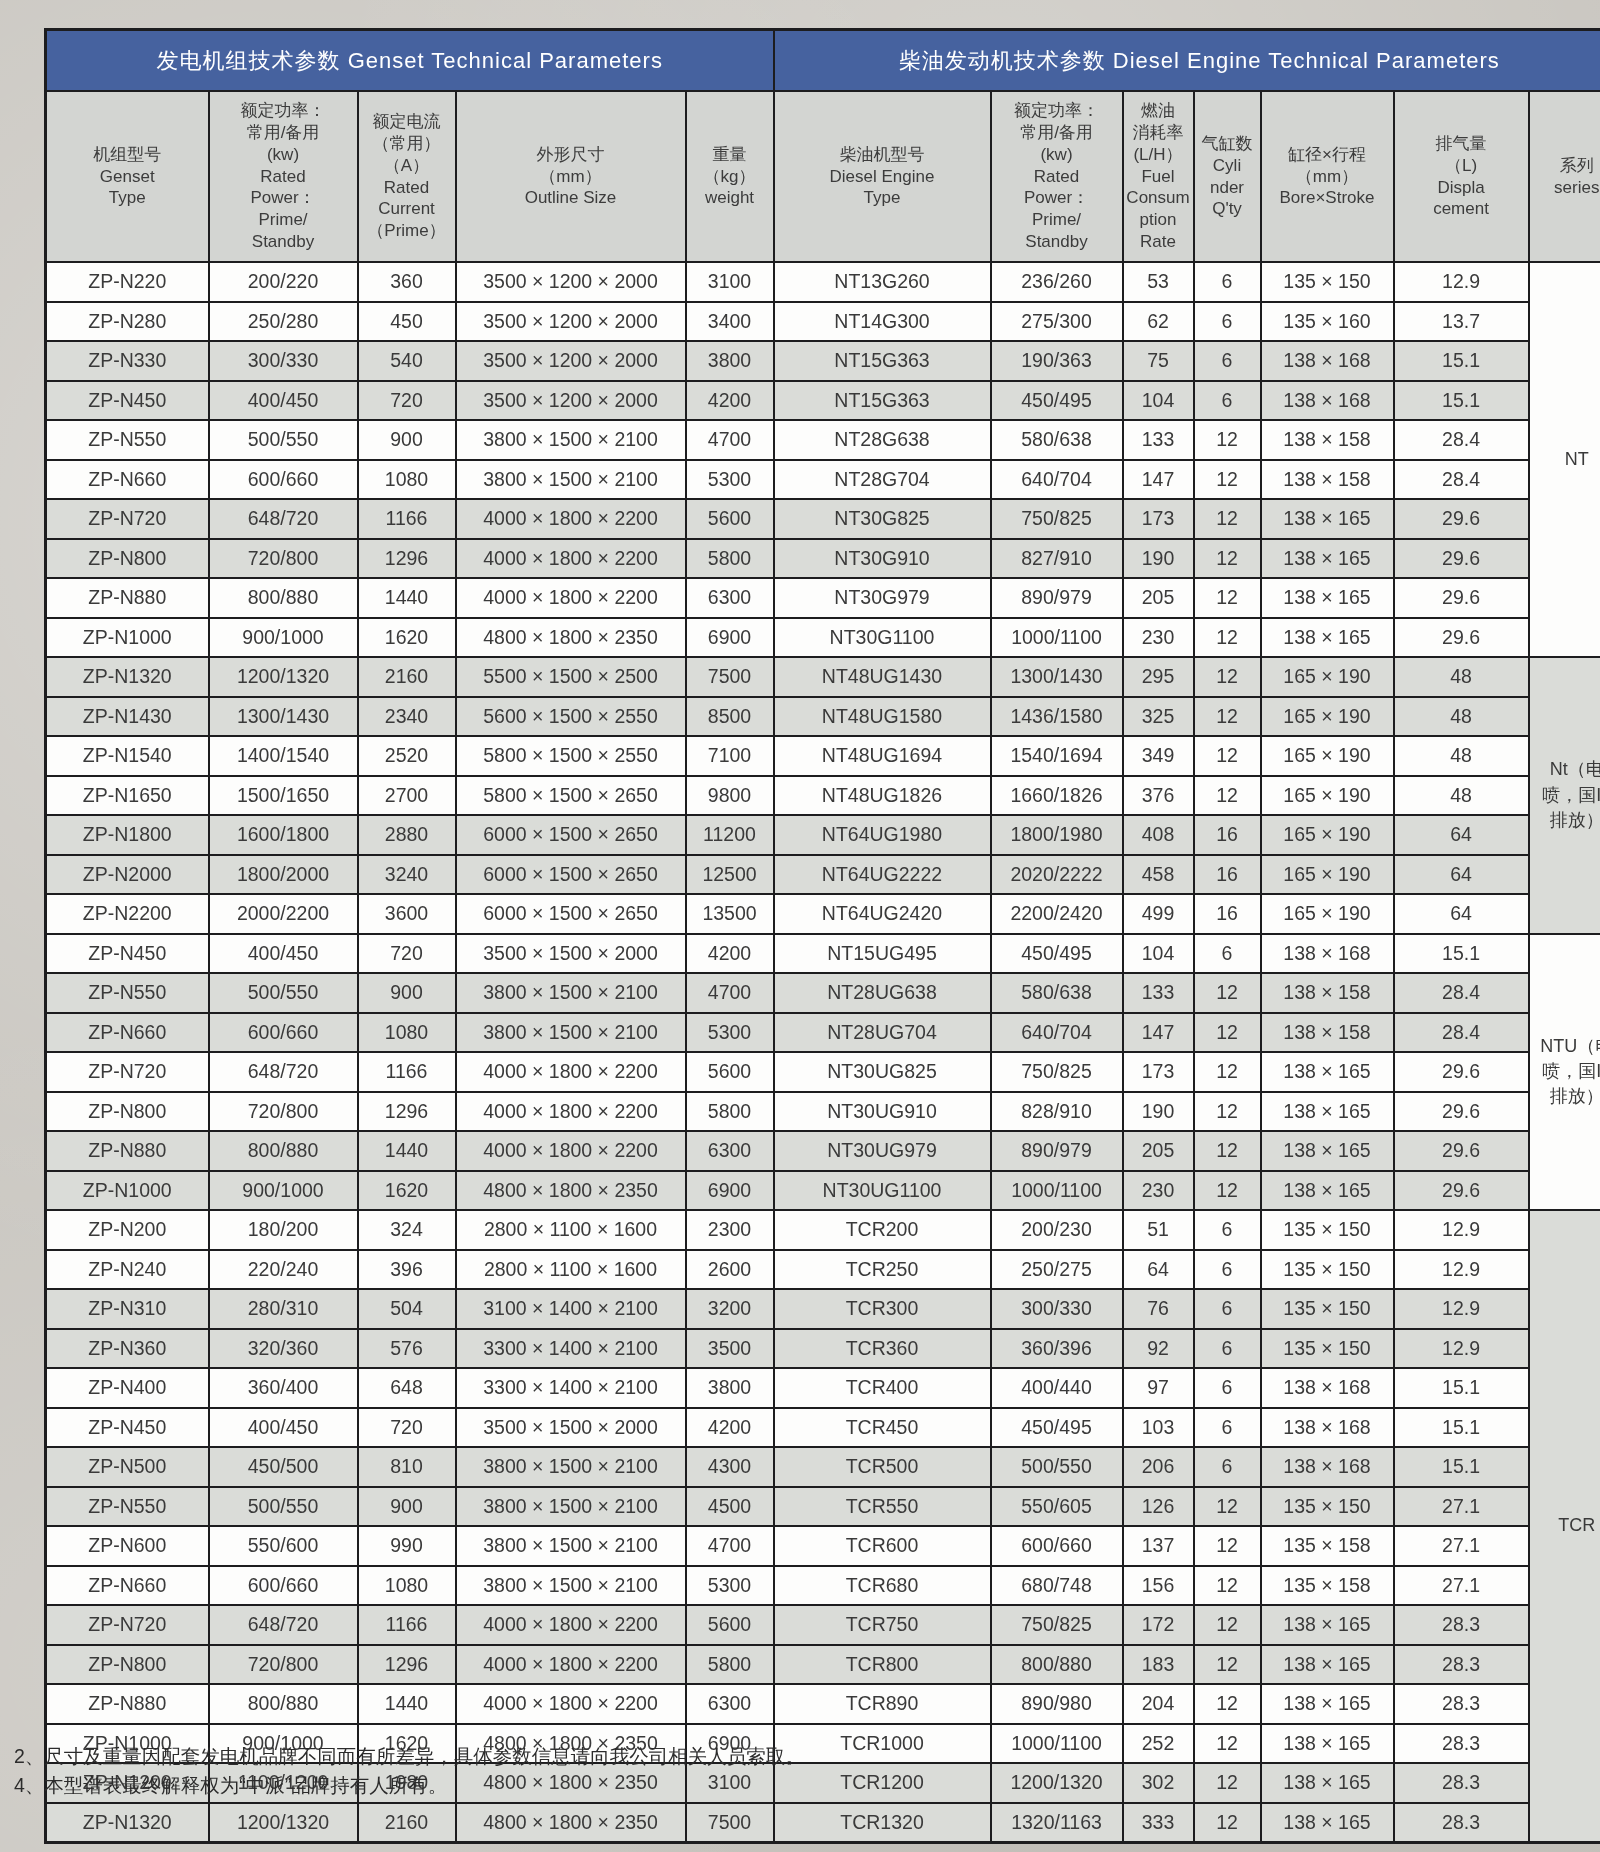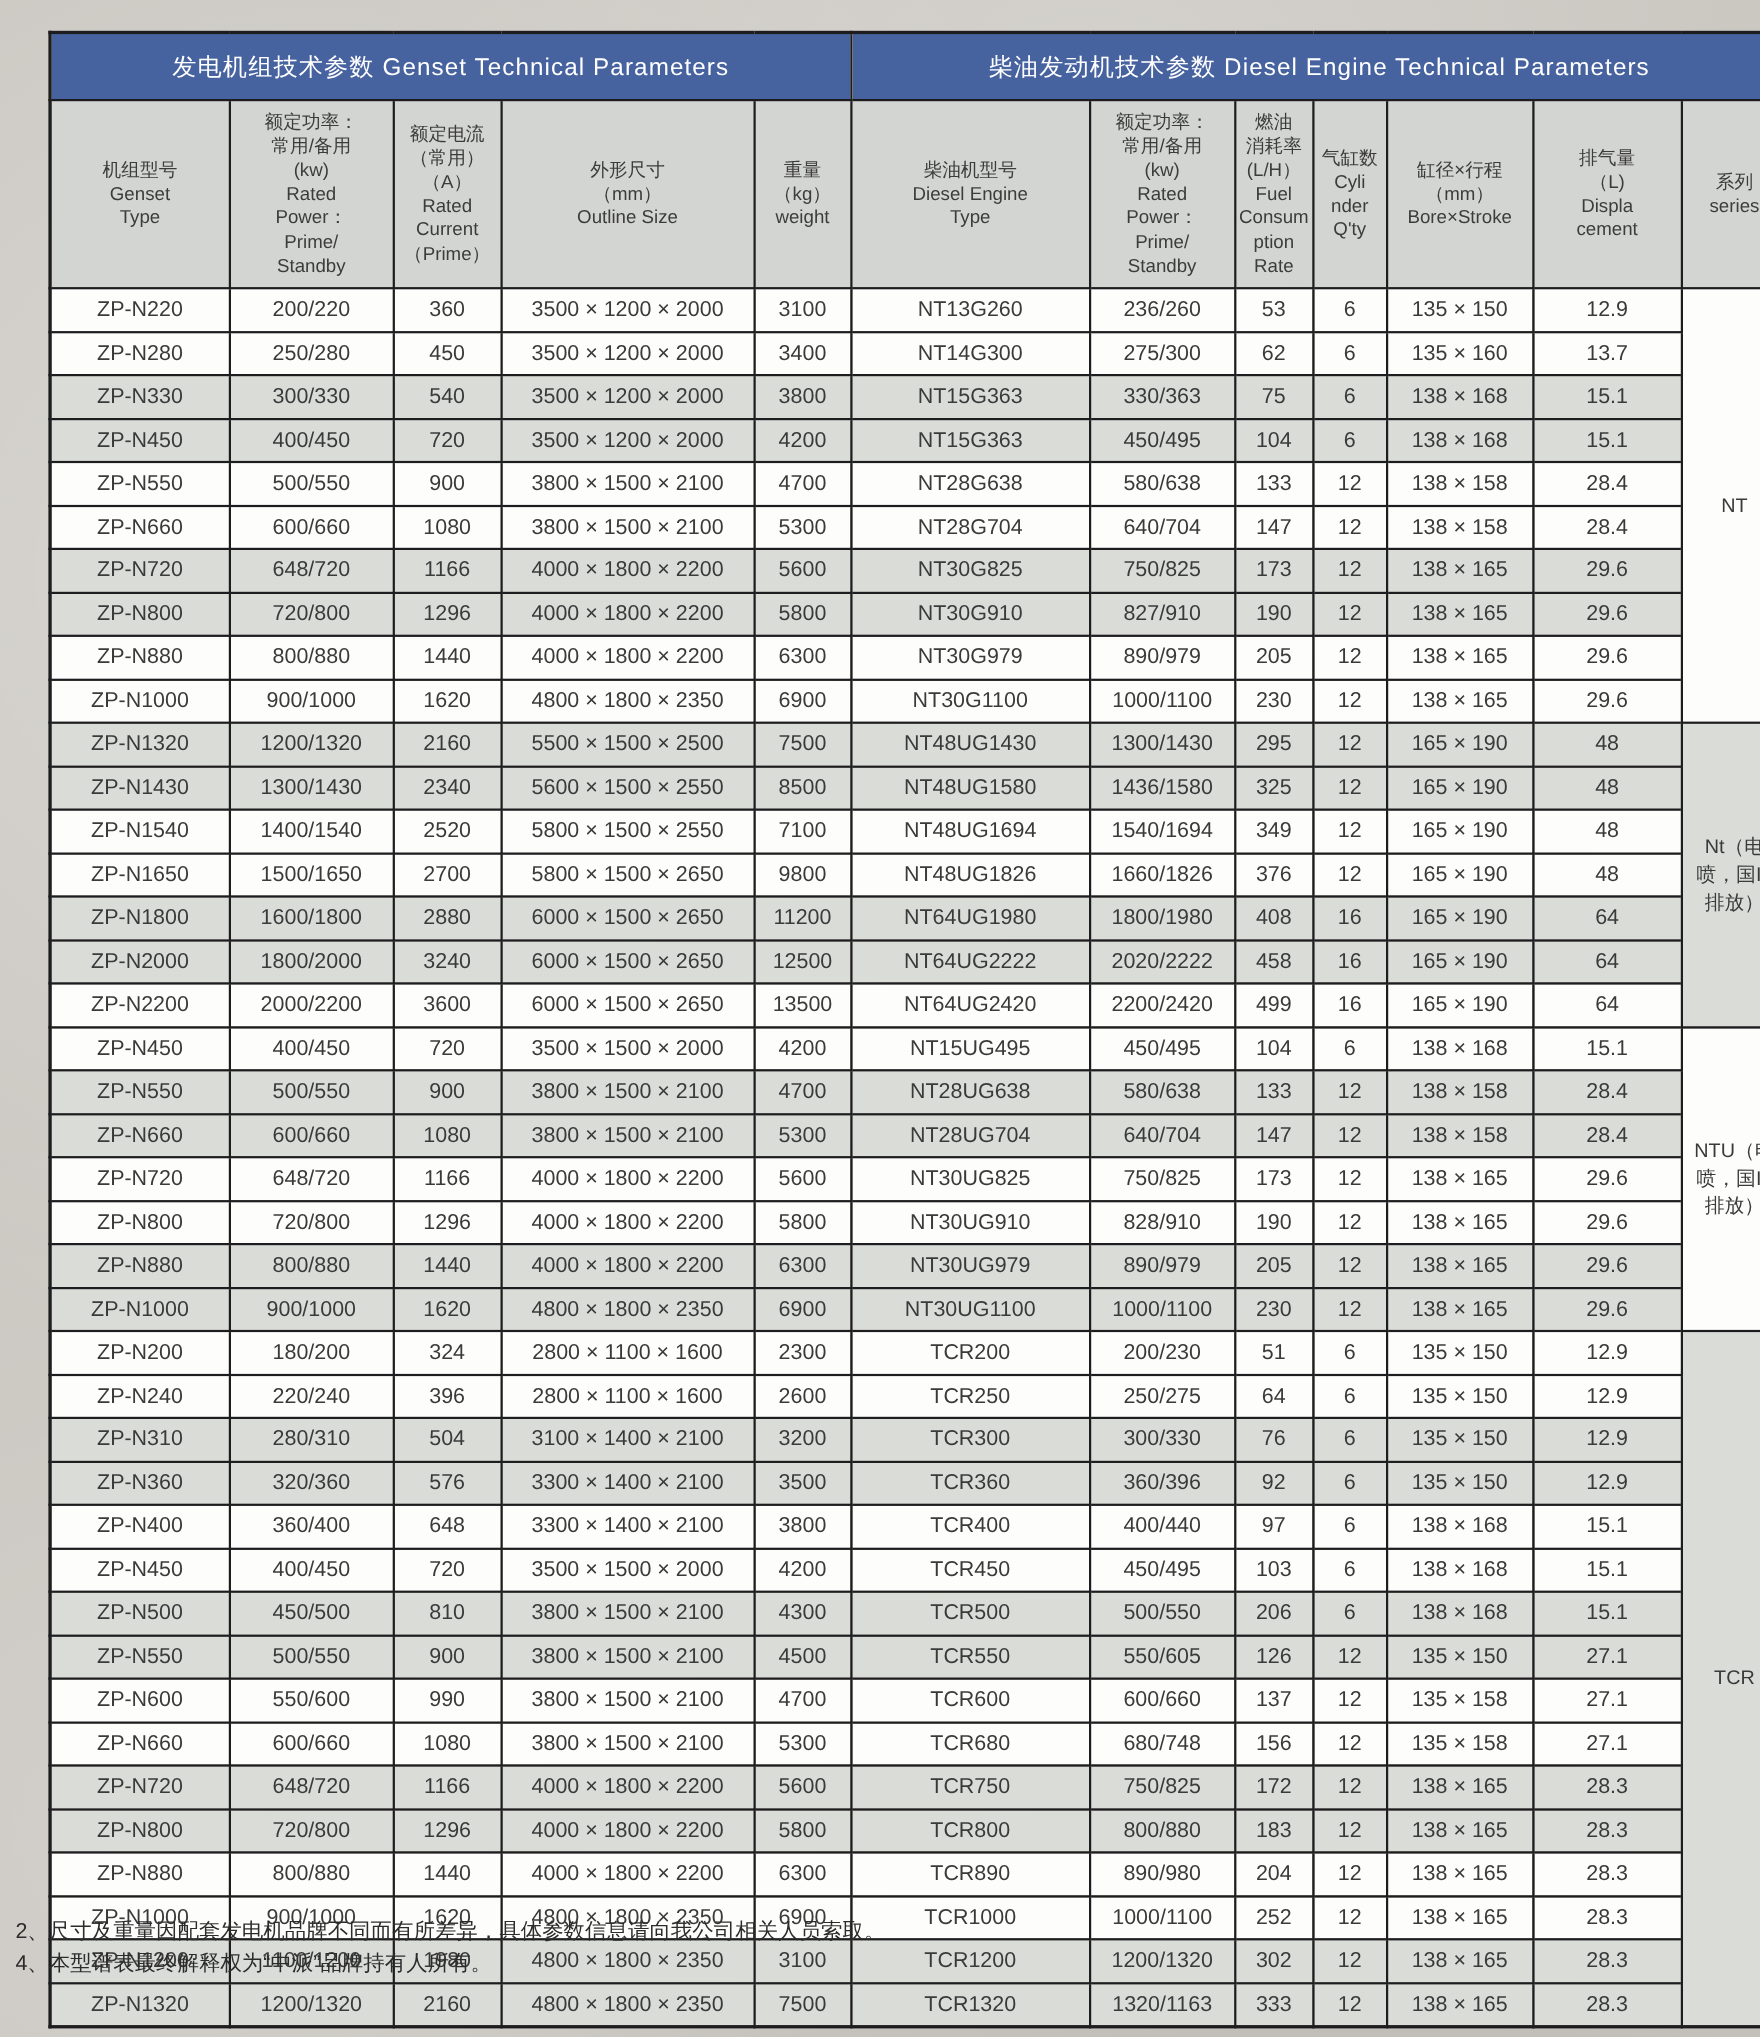--- a/index.html
+++ b/index.html
@@ -95,21 +95,21 @@
         <td>135 × 160</td>
         <td>13.7</td>
       </tr>
       <tr class="gray">
         <td>ZP-N330</td>
         <td>300/330</td>
         <td>540</td>
         <td>3500 × 1200 × 2000</td>
         <td>3800</td>
         <td>NT15G363</td>
-        <td>330/363</td>
+        <td>190/363</td>
         <td>75</td>
         <td>6</td>
         <td>138 × 168</td>
         <td>15.1</td>
       </tr>
       <tr class="gray">
         <td>ZP-N450</td>
         <td>400/450</td>
         <td>720</td>
         <td>3500 × 1200 × 2000</td>

